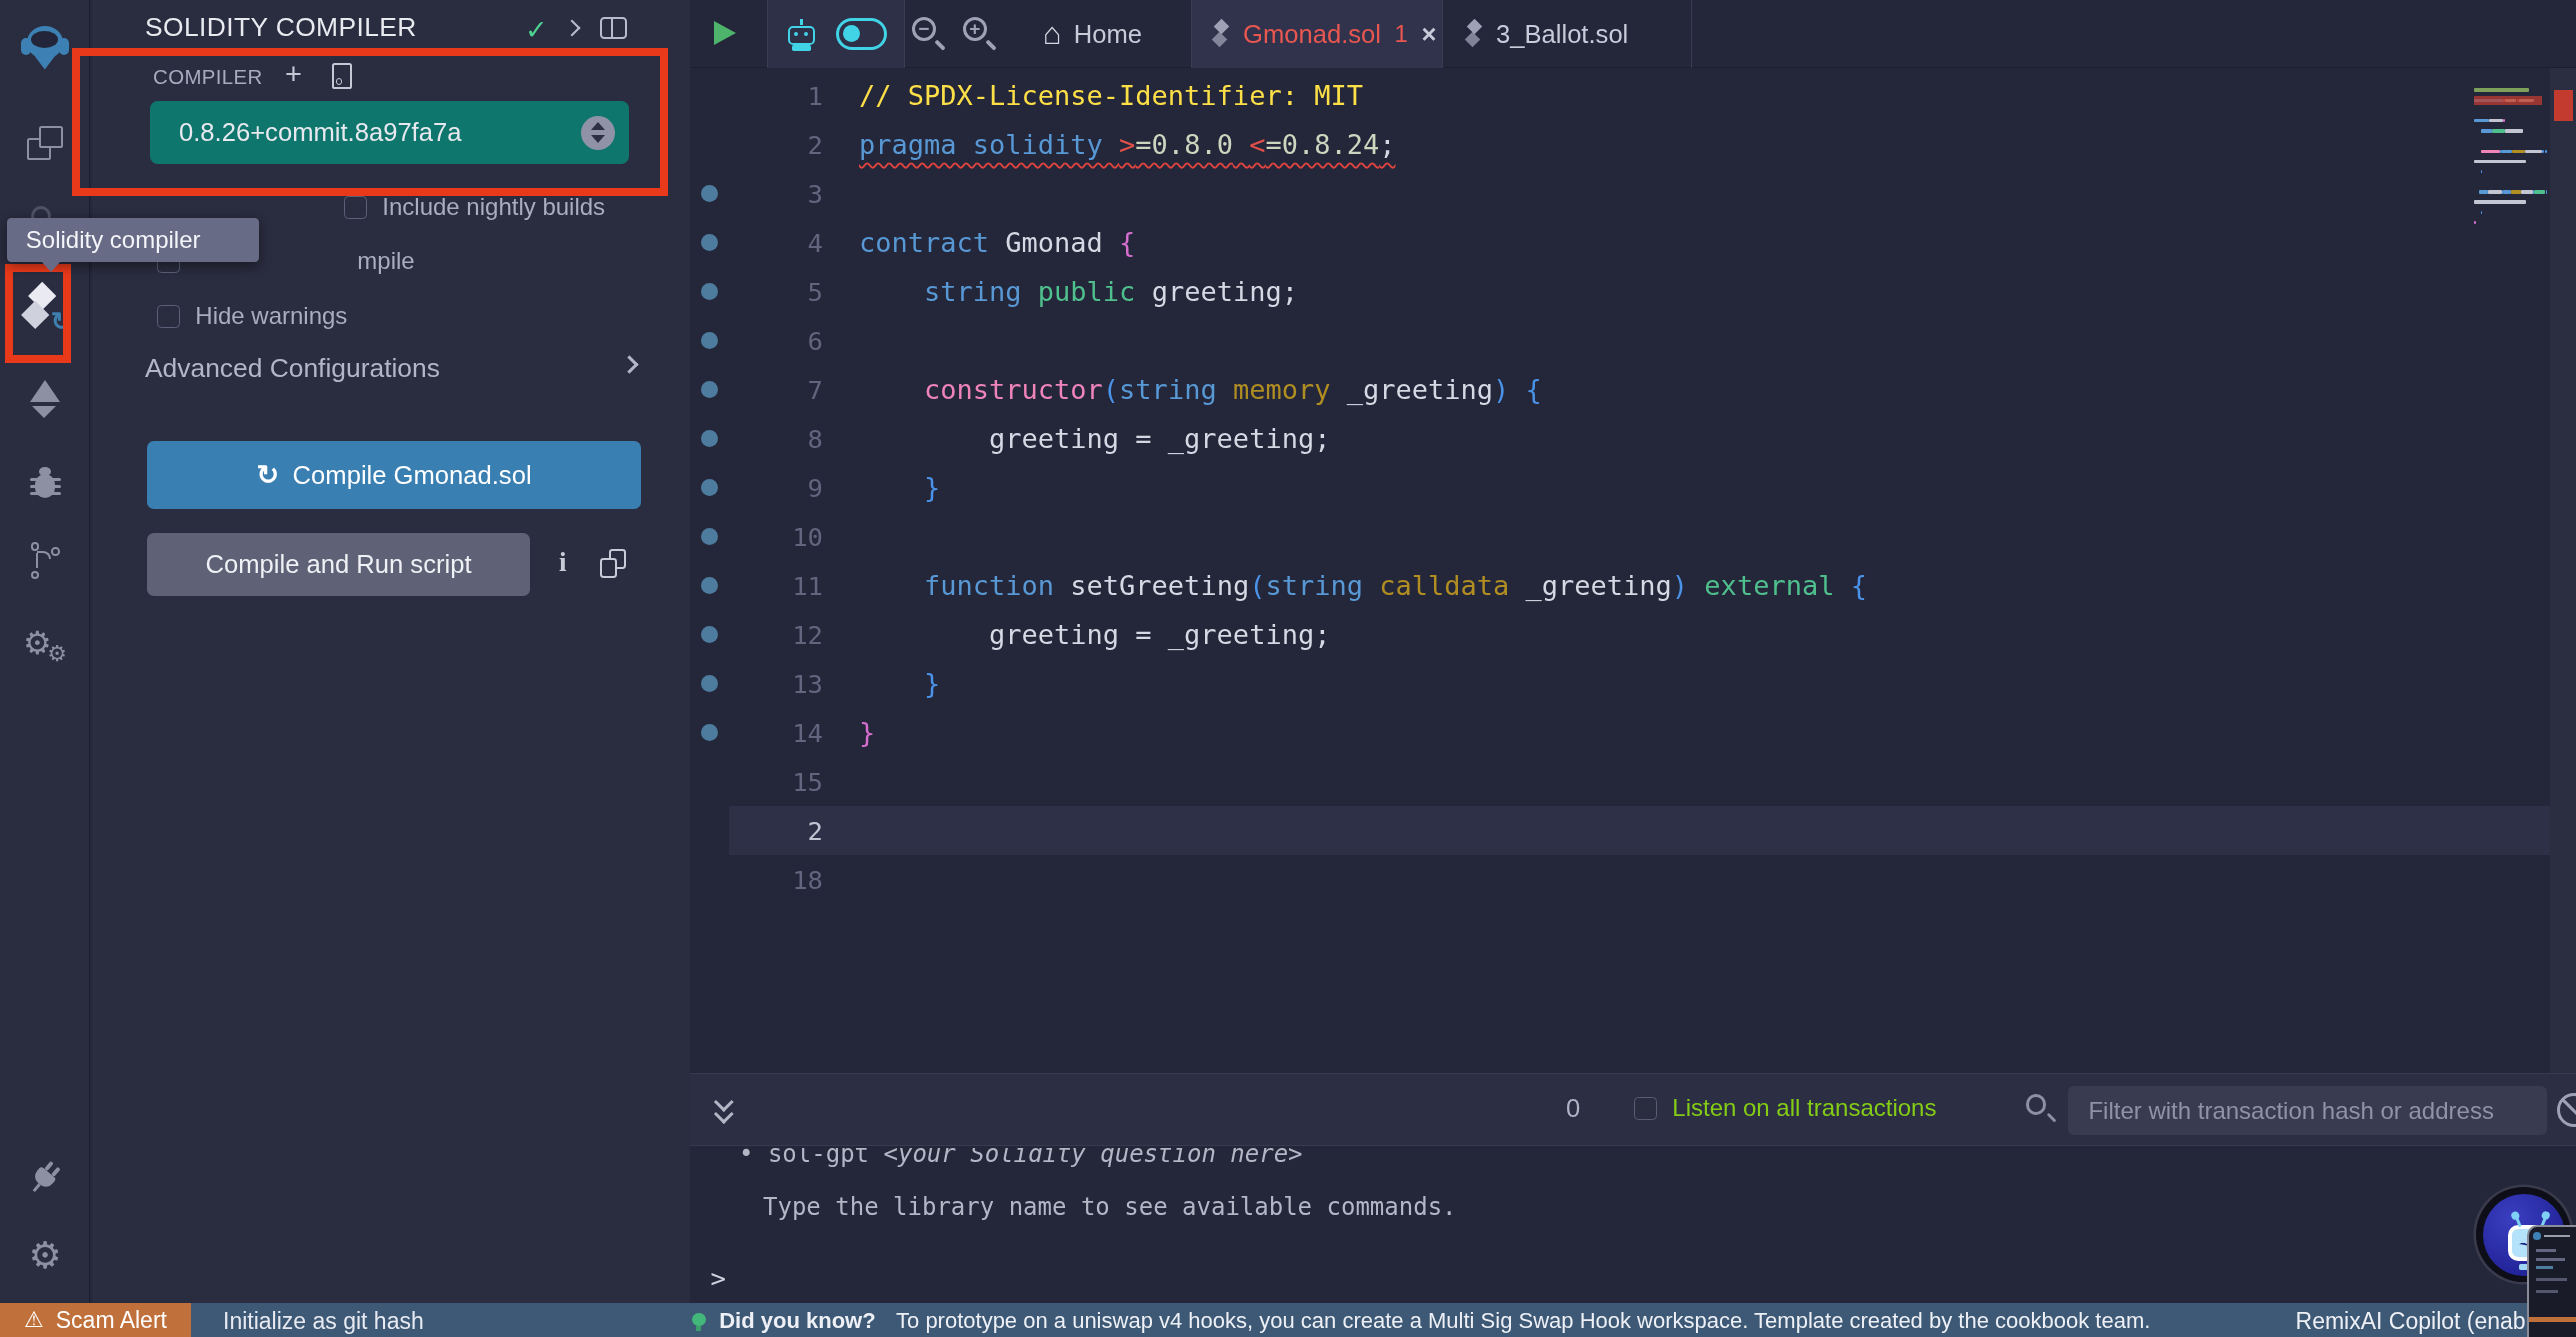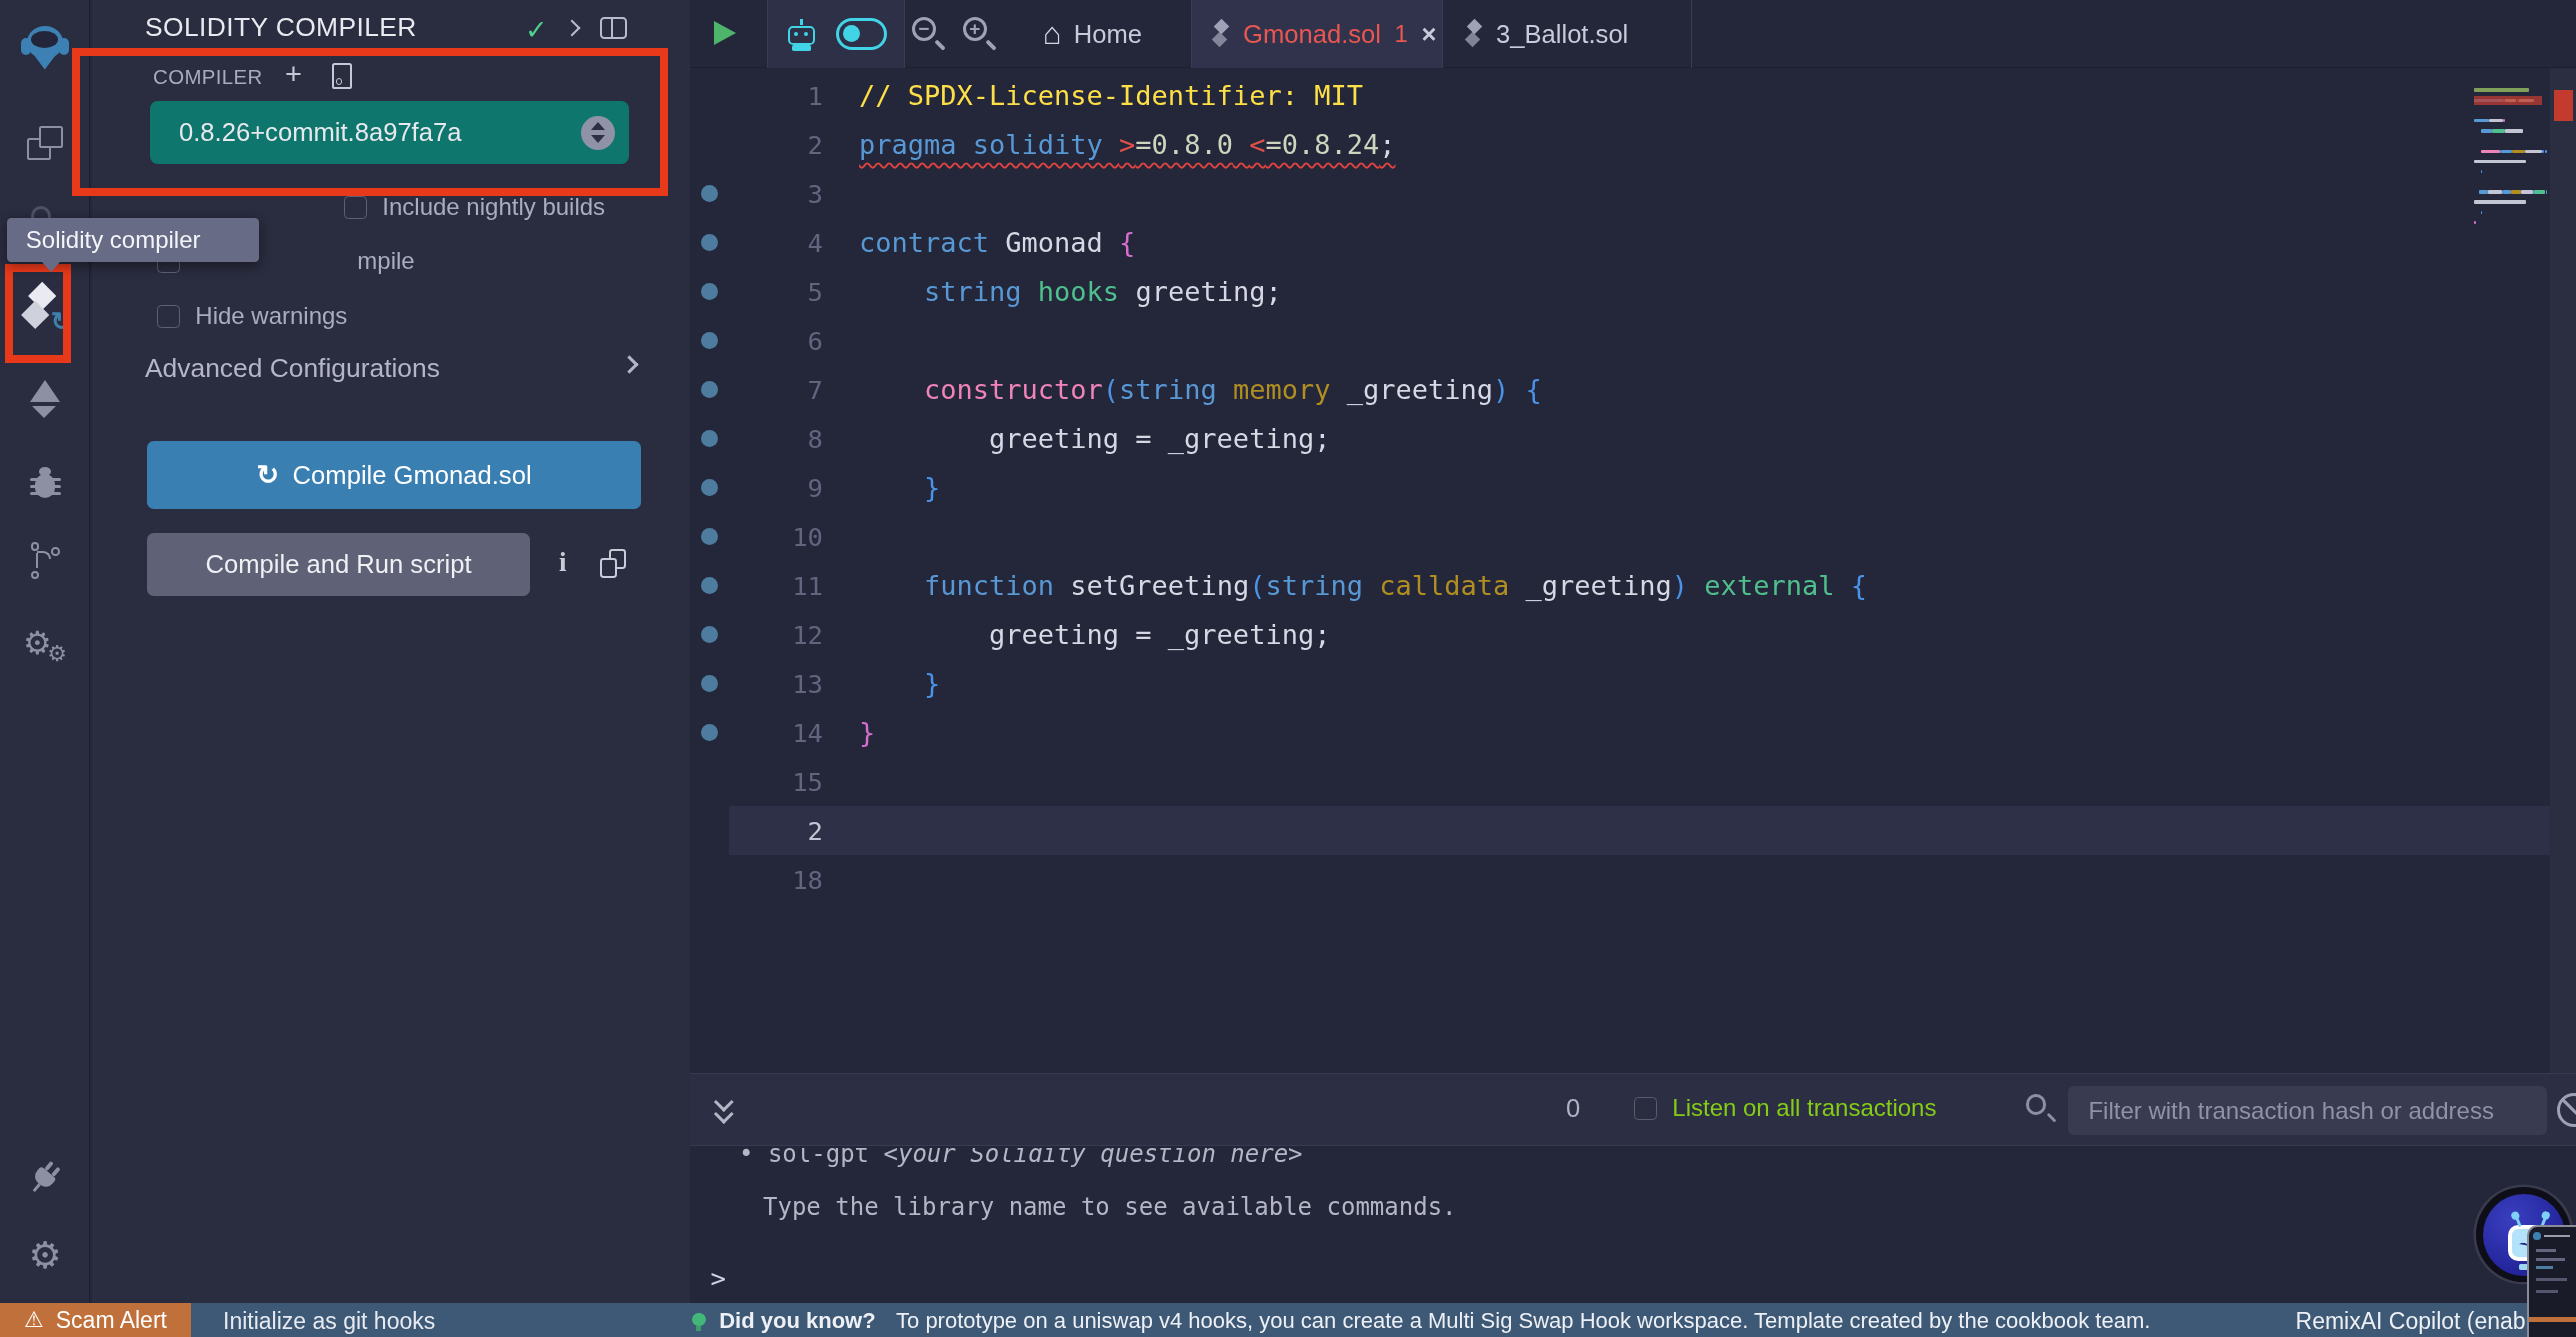--- a/index.html
+++ b/index.html
@@ -419,21 +419,21 @@
             <span class="cl-code"></span>
           </div>
           <div class="cl-row">
             <span class="cl-dot on"></span>
             <span class="cl-num">4</span>
             <span class="cl-code"><span class="tk-kw">contract</span><span class="tk-id"> Gmonad </span><span class="tk-bm">{</span></span>
           </div>
           <div class="cl-row">
             <span class="cl-dot on"></span>
             <span class="cl-num">5</span>
-            <span class="cl-code"><span class="tk-id">    </span><span class="tk-kw">string</span><span class="tk-grn"> hooks</span><span class="tk-id"> greeting;</span></span>
+            <span class="cl-code"><span class="tk-id">    </span><span class="tk-kw">string</span><span class="tk-grn"> public</span><span class="tk-id"> greeting;</span></span>
           </div>
           <div class="cl-row">
             <span class="cl-dot on"></span>
             <span class="cl-num">6</span>
             <span class="cl-code"></span>
           </div>
           <div class="cl-row">
             <span class="cl-dot on"></span>
             <span class="cl-num">7</span>
             <span class="cl-code"><span class="tk-id">    </span><span class="tk-pnk">constructor</span><span class="tk-bb">(</span><span class="tk-kw">string</span><span class="tk-gld"> memory</span><span class="tk-id"> _greeting</span><span class="tk-bb">)</span><span class="tk-id"> </span><span class="tk-bb">{</span></span>
@@ -592,21 +592,21 @@
   <div class="annot" id="annot-icon"></div>
   <div id="tooltip">
     <span class="tt">Solidity compiler</span>
   </div>
 
   <div id="status-bar">
     <div id="scam-alert">
       <span class="w">⚠</span>
       <span class="t">Scam Alert</span>
     </div>
-    <div id="git-init">Initialize as git hooks</div>
+    <div id="git-init">Initialize as git hash</div>
     <div id="tip">
       <span class="bulb"></span><b>Did you know?</b><span>To prototype on a uniswap v4 hooks, you can create a Multi Sig Swap Hook workspace. Template created by the cookbook team.</span>
     </div>
     <div id="copilot-status">RemixAI Copilot (enabled)</div>
   </div>
 
   <div id="copilot-bubble">
     <div class="inner">
       <div class="face">
           <i class="ant l"></i>

